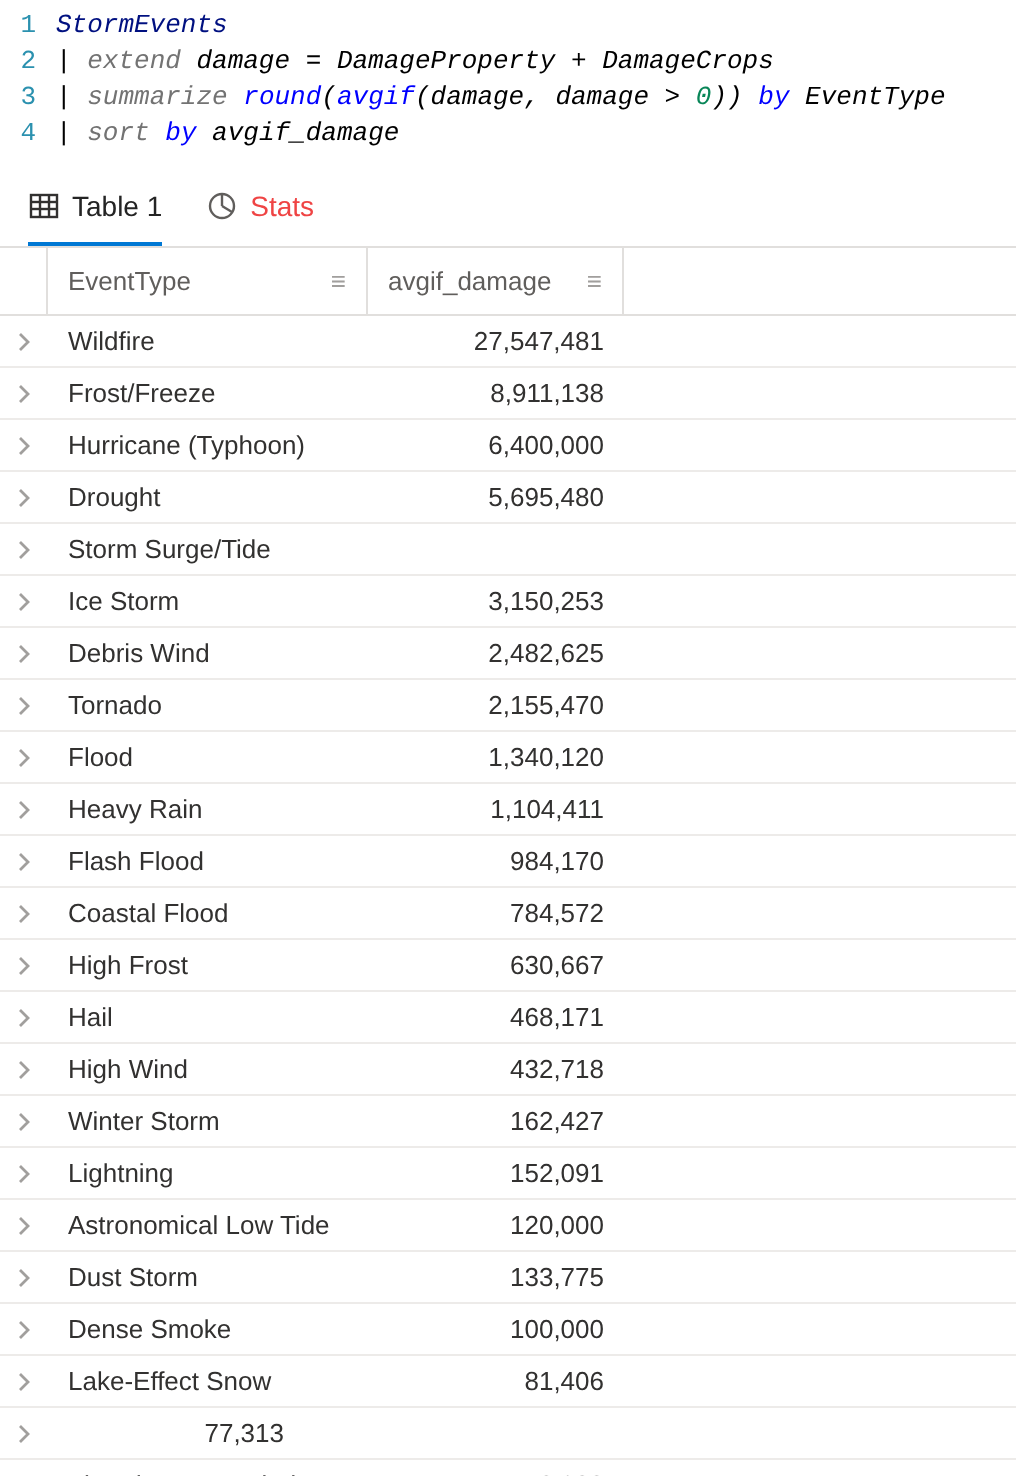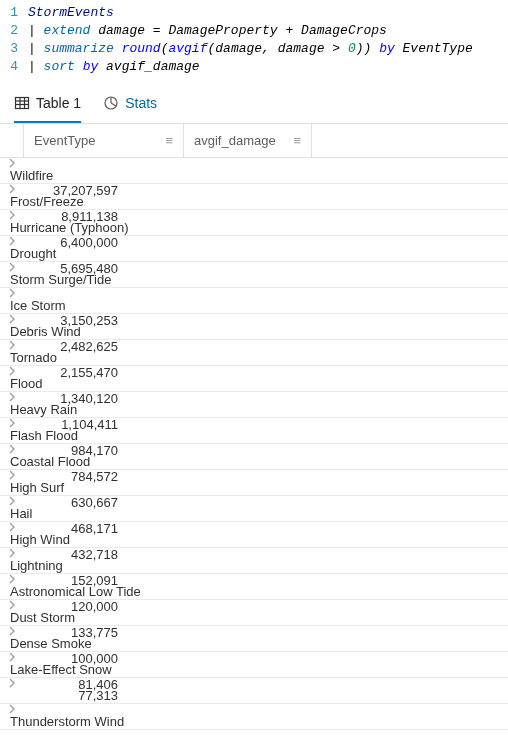--- a/index.html
+++ b/index.html
@@ -24,38 +24,38 @@
     width: 28px;
     text-align: right;
     color: #2b91af;
     padding-right: 10px;
     user-select: none;
     flex-shrink: 0;
   }
   .code { flex: 1; font-style: italic; }
   .tk-ident { color: #001080; }
   .tk-plain { color: #000; }
-  .tk-op { color: #0369a1; }
+  .tk-op { color: #737373; }
   .tk-func { color: #0000ff; }
   .tk-kw { color: #0000ff; }
   .tk-num { color: #098658; }
   .tabs {
     display: flex;
     align-items: center;
     gap: 22px;
     padding: 8px 14px 0 14px;
     border-bottom: 1px solid #e1dfdd;
     height: 40px;
   }
   .tab {
     display: flex;
     align-items: center;
     gap: 6px;
     padding-bottom: 8px;
-    color: #0369a1;
+    color: #ef4444;
     cursor: pointer;
     font-size: 14px;
     border-bottom: 2px solid transparent;
     height: 100%;
   }
   .tab.active {
     color: #242424;
     border-bottom-color: #0078d4;
   }
   .tab .ico { width: 16px; height: 16px; display: inline-flex; align-items: center; justify-content: center; }
@@ -81,21 +81,20 @@
   .hdr-cell .menu-ico { color: #a19f9d; font-size: 13px; line-height: 1; }
   .hdr-event { width: 160px; }
   .hdr-dmg { width: 128px; }
   .grid-body { }
   .row {
     display: flex;
     border-bottom: 1px solid #edebe9;
     height: 26px;
     align-items: stretch;
     font-size: 13px;
-    flex-direction: column;
   }
   .row .exp {
     width: 24px;
     display: flex;
     align-items: center;
     justify-content: center;
     color: #a19f9d;
     cursor: pointer;
   }
   .row .exp svg { width: 10px; height: 10px; }
@@ -163,21 +162,21 @@
 </div>
 
 <div class="grid-body" id="grid-body">
     <div class="row">
       <div class="exp">
         <svg viewBox="0 0 10 10">
           <path d="M3 1 L7 5 L3 9" fill="none" stroke="#a19f9d" stroke-width="1.4"></path>
         </svg>
       </div>
       <div class="cell-event">Wildfire</div>
-      <div class="cell-dmg">37,207,597</div>
+      <div class="cell-dmg">27,547,481</div>
     </div>
     <div class="row">
       <div class="exp">
         <svg viewBox="0 0 10 10">
           <path d="M3 1 L7 5 L3 9" fill="none" stroke="#a19f9d" stroke-width="1.4"></path>
         </svg>
       </div>
       <div class="cell-event">Frost/Freeze</div>
       <div class="cell-dmg">8,911,138</div>
     </div>
@@ -269,21 +268,21 @@
       </div>
       <div class="cell-event">Coastal Flood</div>
       <div class="cell-dmg">784,572</div>
     </div>
     <div class="row">
       <div class="exp">
         <svg viewBox="0 0 10 10">
           <path d="M3 1 L7 5 L3 9" fill="none" stroke="#a19f9d" stroke-width="1.4"></path>
         </svg>
       </div>
-      <div class="cell-event">High Surf</div>
+      <div class="cell-event">High Frost</div>
       <div class="cell-dmg">630,667</div>
     </div>
     <div class="row">
       <div class="exp">
         <svg viewBox="0 0 10 10">
           <path d="M3 1 L7 5 L3 9" fill="none" stroke="#a19f9d" stroke-width="1.4"></path>
         </svg>
       </div>
       <div class="cell-event">Hail</div>
       <div class="cell-dmg">468,171</div>
@@ -296,20 +295,29 @@
       </div>
       <div class="cell-event">High Wind</div>
       <div class="cell-dmg">432,718</div>
     </div>
     <div class="row">
       <div class="exp">
         <svg viewBox="0 0 10 10">
           <path d="M3 1 L7 5 L3 9" fill="none" stroke="#a19f9d" stroke-width="1.4"></path>
         </svg>
       </div>
+      <div class="cell-event">Winter Storm</div>
+      <div class="cell-dmg">162,427</div>
+    </div>
+    <div class="row">
+      <div class="exp">
+        <svg viewBox="0 0 10 10">
+          <path d="M3 1 L7 5 L3 9" fill="none" stroke="#a19f9d" stroke-width="1.4"></path>
+        </svg>
+      </div>
       <div class="cell-event">Lightning</div>
       <div class="cell-dmg">152,091</div>
     </div>
     <div class="row">
       <div class="exp">
         <svg viewBox="0 0 10 10">
           <path d="M3 1 L7 5 L3 9" fill="none" stroke="#a19f9d" stroke-width="1.4"></path>
         </svg>
       </div>
       <div class="cell-event">Astronomical Low Tide</div>

